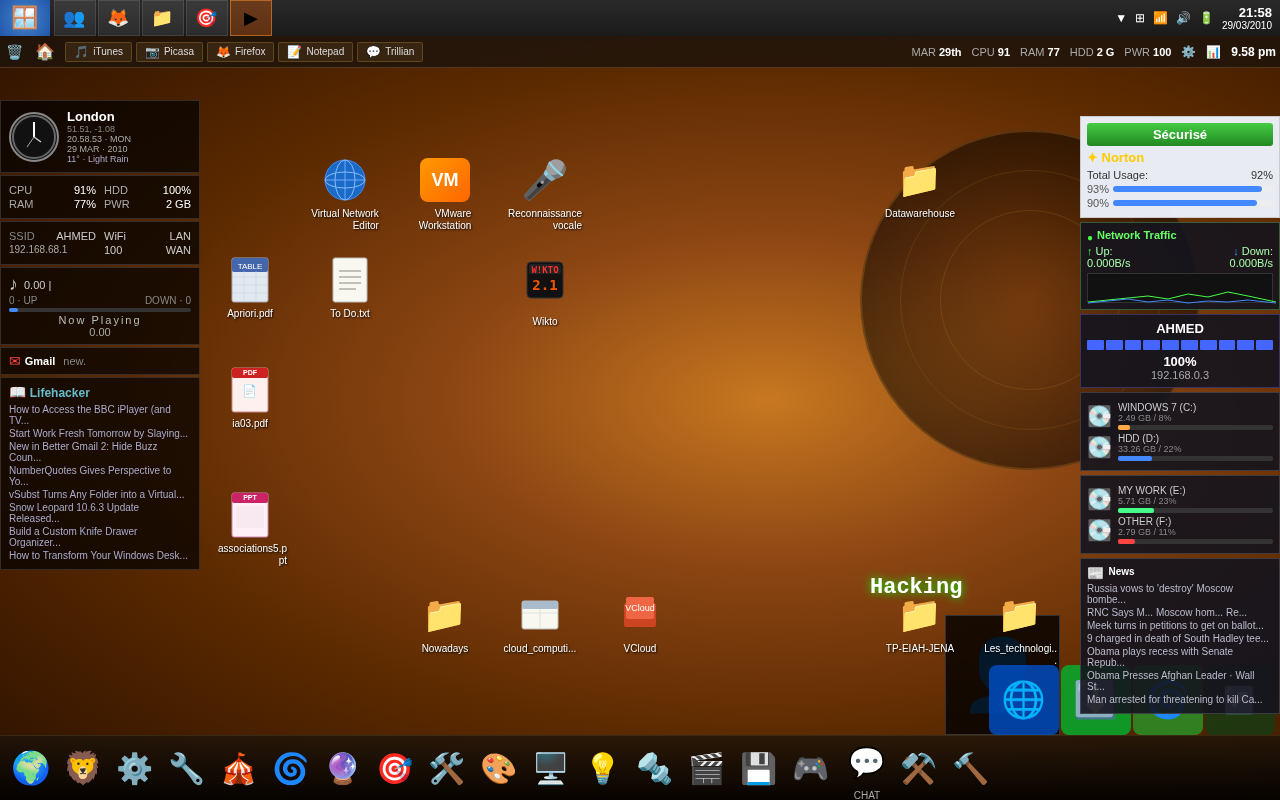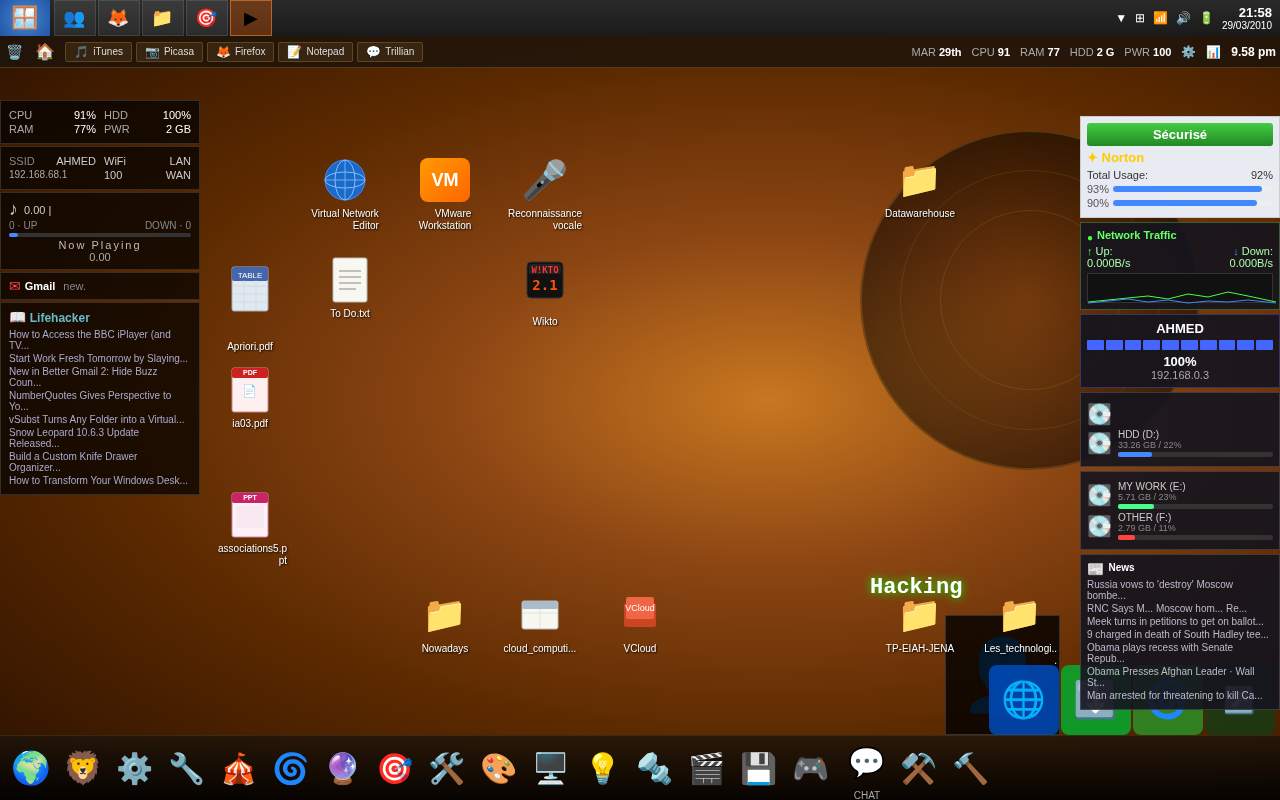--- a/index.html
+++ b/index.html
@@ -490,20 +490,37 @@
       <span class="stat-value">100</span>
     </div>
     <div style="font-size:12px;color:#ccc;">⚙️</div>
     <div style="font-size:12px;color:#ccc;">📊</div>
     <div style="font-size:12px;color:#fff;font-weight:bold;">9.58 pm</div>
   </div>
 </div>
 
 <div class="left-sidebar">
 
+  <div class="widget-clock">
+    <div class="analog-clock">
+      <svg width="46" height="46" viewBox="0 0 46 46">
+        <circle cx="23" cy="23" r="21" fill="#111" stroke="#666" stroke-width="2"></circle>
+        <line x1="23" y1="23" x2="23" y2="8" stroke="#fff" stroke-width="2"></line>
+        <line x1="23" y1="23" x2="30" y2="28" stroke="#ccc" stroke-width="1.5"></line>
+        <line x1="23" y1="23" x2="16" y2="33" stroke="#aaa" stroke-width="1"></line>
+      </svg>
+    </div>
+    <div class="clock-info">
+      <div class="clock-city">London</div>
+      <div style="font-size:9px;color:#888;">51.51, -1.08</div>
+      <div style="font-size:9px;color:#aaa;">20.58.53 · MON</div>
+      <div style="font-size:9px;color:#aaa;">29 MAR · 2010</div>
+      <div style="font-size:9px;color:#aac;">11° · Light Rain</div>
+    </div>
+  </div>
 
   <div class="widget-system">
     <div style="display:flex;gap:8px;">
       <div style="flex:1;">
         <div class="sys-row">
           <span class="stat-label">CPU</span>
           <span style="color:#fff;">91%</span>
         </div>
         <div class="sys-row">
           <span class="stat-label">RAM</span>
@@ -650,20 +667,27 @@
       <div style="flex:1;height:10px;background:#4466ff;border-radius:1px;"></div>
       <div style="flex:1;height:10px;background:#4466ff;border-radius:1px;"></div>
     </div>
     <div style="text-align:center;font-size:13px;font-weight:bold;color:#fff;">100%</div>
     <div style="text-align:center;color:#aaa;font-size:11px;">192.168.0.3</div>
   </div>
 
   <div class="disk-widget">
     <div class="disk-row">
       <span class="disk-icon">💽</span>
+      <div class="disk-info">
+        <div style="font-size:10px;">WINDOWS 7 (C:)</div>
+        <div style="font-size:9px;color:#888;">2.49 GB / 8%</div>
+        <div class="disk-bar">
+            <div class="disk-bar-fill" style="width:8%;background:#ffaa44;"></div>
+          </div>
+      </div>
     </div>
     <div class="disk-row">
       <span class="disk-icon">💽</span>
       <div class="disk-info">
         <div style="font-size:10px;">HDD (D:)</div>
         <div style="font-size:9px;color:#888;">33.26 GB / 22%</div>
         <div class="disk-bar">
             <div class="disk-bar-fill" style="width:22%;background:#4488ff;"></div>
           </div>
       </div>
@@ -731,21 +755,21 @@
 <div class="desktop-icon" style="top:155px;left:505px;">
   <div class="icon-img" style="font-size:38px;">🎤</div>
   <div class="icon-label">Reconnaissance<br>vocale</div>
 </div>
 
 <div class="desktop-icon" style="top:155px;left:880px;">
   <div class="icon-img" style="font-size:36px;">📁</div>
   <div class="icon-label">Datawarehouse</div>
 </div>
 
-<div class="desktop-icon" style="top:264px;left:210px;gap:24px;">
+<div class="desktop-icon" style="top:255px;left:210px;">
   <div class="icon-img">
     <svg width="40" height="46" viewBox="0 0 40 46">
       <rect x="2" y="1" width="36" height="44" rx="2" fill="#e0e8f0" stroke="#aab"></rect>
       <rect x="2" y="1" width="36" height="14" rx="2" fill="#4466aa"></rect>
       <text x="20" y="12" text-anchor="middle" fill="white" font-size="8" font-family="Arial">TABLE</text>
       <line x1="2" y1="20" x2="38" y2="20" stroke="#ccd" stroke-width="0.5"></line>
       <line x1="2" y1="28" x2="38" y2="28" stroke="#ccd" stroke-width="0.5"></line>
       <line x1="2" y1="36" x2="38" y2="36" stroke="#ccd" stroke-width="0.5"></line>
       <line x1="14" y1="14" x2="14" y2="45" stroke="#ccd" stroke-width="0.5"></line>
       <line x1="26" y1="14" x2="26" y2="45" stroke="#ccd" stroke-width="0.5"></line>

